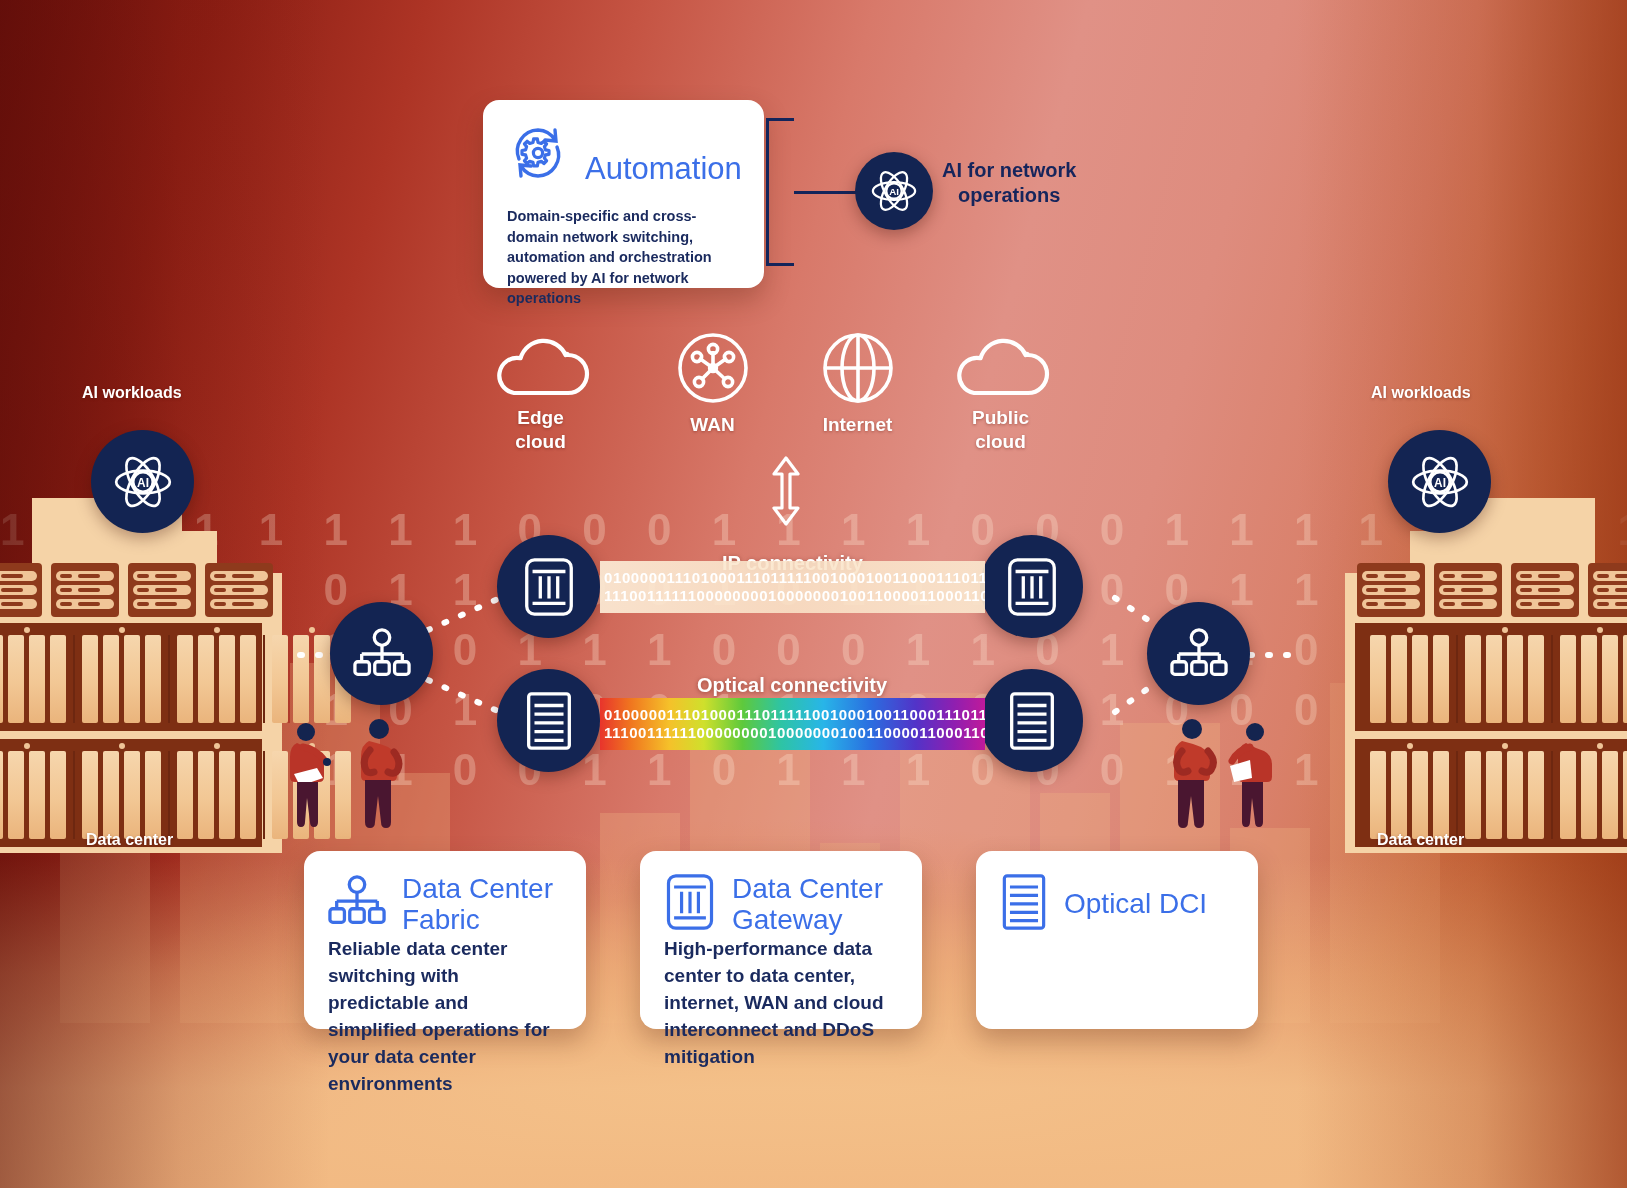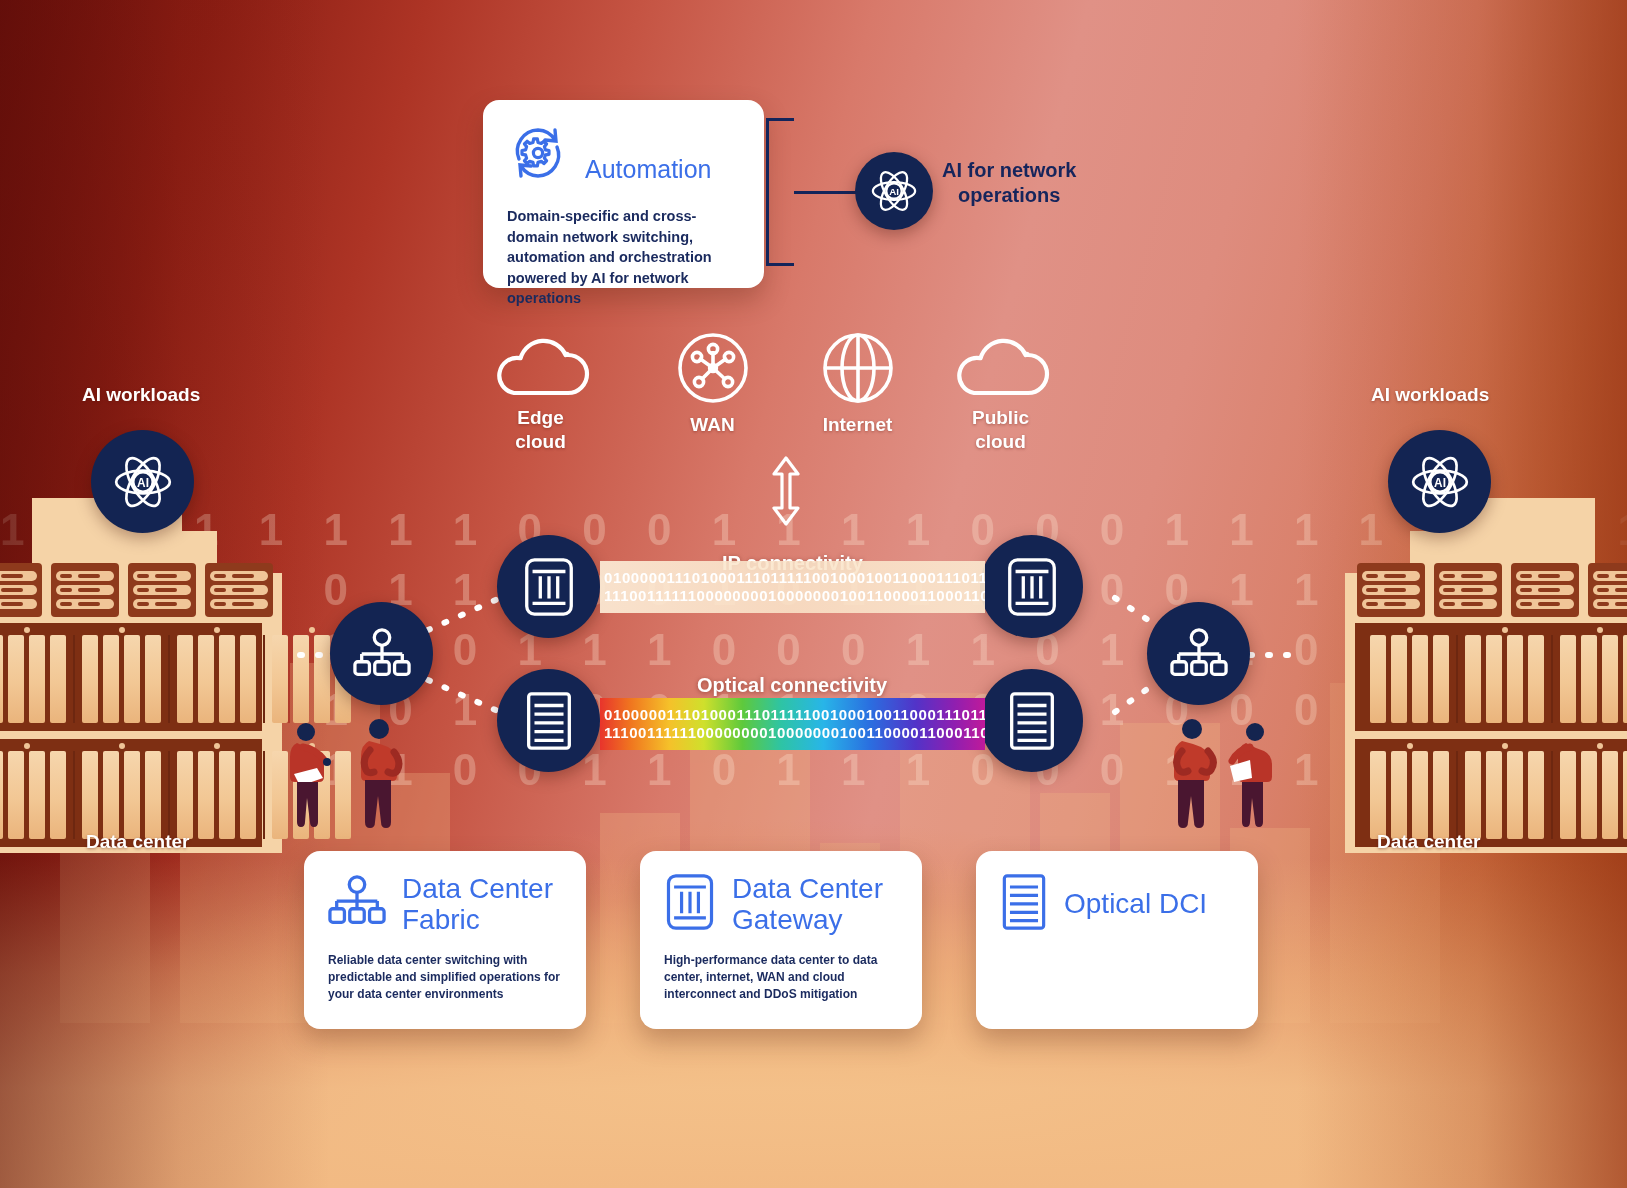--- a/index.html
+++ b/index.html
@@ -44,21 +44,21 @@
     display:flex;flex-direction:column;justify-content:space-evenly;align-items:center;padding:4px 5px;}
   .tu-line{width:100%;height:10px;border-radius:5px;background:#f0c598;position:relative;}
   .tu-line:after{content:"";position:absolute;left:4px;top:3px;width:12px;height:4px;border-radius:2px;background:#8e3a1c;}
   .tu-line:before{content:"";position:absolute;left:22px;top:3px;width:22px;height:4px;border-radius:2px;background:#8e3a1c;}
   .bigrack{position:absolute;background:#7e2f13;display:flex;padding:12px 8px 8px;gap:0;}
   .rkgroup{display:flex;gap:5px;padding:0 7px;border-right:2px solid #6d2710;position:relative;}
   .rkgroup:last-child{border-right:none;}
   .rkgroup:before{content:"";position:absolute;top:-8px;left:50%;transform:translateX(-50%);
     width:6px;height:6px;border-radius:50%;background:#f0c598;}
   .blade{width:16px;background:linear-gradient(180deg,#f6d6ad 0%,#f2c794 55%,#eab47c 100%);border-radius:2px;}
-  .ai-label{position:absolute;color:#fff;font-weight:700;font-size:19px;
+  .ai-label{position:absolute;color:#fff;font-weight:700;font-size:16px;
     text-shadow:0 1px 3px rgba(90,20,10,.45);white-space:nowrap;}
 
   
   .node{position:absolute;border-radius:50%;background:#132452;
     display:flex;align-items:center;justify-content:center;
     box-shadow:0 5px 16px rgba(60,15,5,.35);}
   .node svg{display:block;}
 
   
   .topicon{position:absolute;display:flex;flex-direction:column;align-items:center;}
@@ -79,24 +79,24 @@
 
   
   .dots{position:absolute;pointer-events:none;}
 
   
   .card{position:absolute;background:#fff;border-radius:16px;
     box-shadow:0 12px 26px rgba(90,35,15,.30);padding:22px 24px 20px;}
   .card-head{display:flex;align-items:center;gap:16px;}
   .card-ico{flex:0 0 auto;}
   .card-title{color:#3b6fe8;font-size:28px;line-height:1.12;font-weight:400;}
-  .card-body{margin-top:16px;color:#1a2a5e;font-size:12px;line-height:1.42;font-weight:600;}
-
-  
-  .card-auto .card-title{font-size:25px;margin-top:28px;}
+  .card-body{color:#1a2a5e;font-size:19px;line-height:1.42;font-weight:600;}
+
+  
+  .card-auto .card-title{font-size:31px;margin-top:28px;}
   .card-auto .card-body{margin-top:18px;font-size:14.5px;}
 
   
   .bracket{position:absolute;border:3px solid #13245a;border-left:none;
     border-radius:0;}
   .bracket-stem{position:absolute;height:3px;background:#13245a;}
   .ai-ops-cap{position:absolute;color:#16255c;font-weight:700;font-size:20px;
     line-height:1.25;text-align:center;white-space:nowrap;}
 
   

